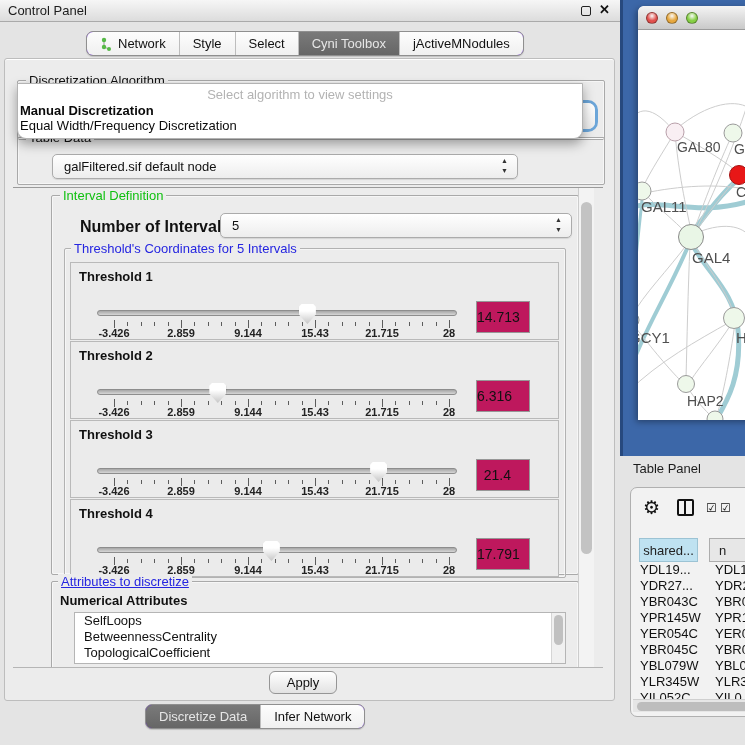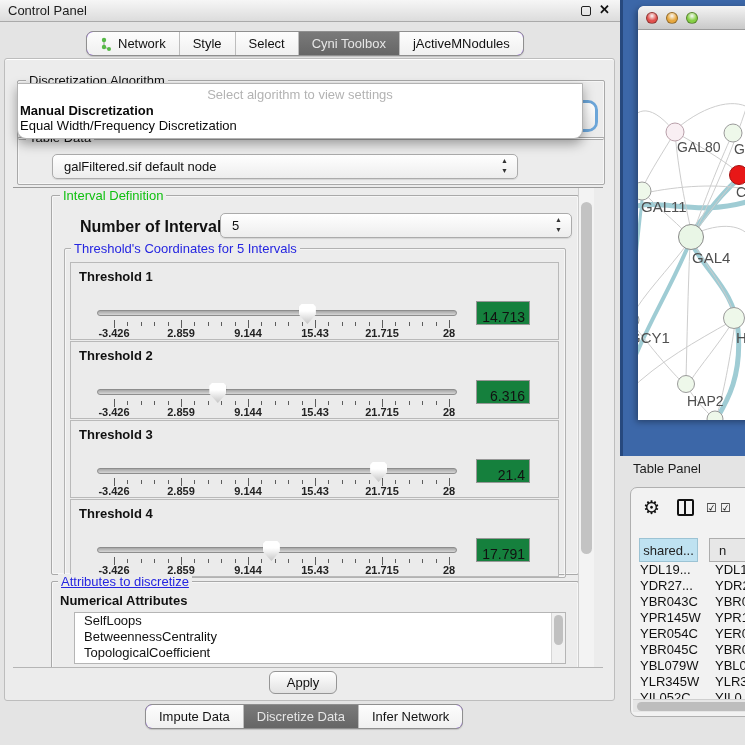--- a/index.html
+++ b/index.html
@@ -58,22 +58,22 @@
   .tpanel{position:absolute;left:5px;width:489px;height:78px;border:1px solid #b9b9b9;background:#ebebeb;}
   .tpanel .tlabel{position:absolute;left:8px;top:6px;font-size:13px;font-weight:bold;color:#111;}
   .track{position:absolute;left:26px;top:47px;width:360px;height:6px;border-radius:4px;
     background:linear-gradient(#a6a6a6,#d6d6d6);border:1px solid #8d8d8d;}
   .thumb{position:absolute;top:41px;width:17px;height:20px;z-index:2;
     background:linear-gradient(#ffffff 35%,#c6c6c6);
     clip-path:polygon(15% 0,85% 0,100% 14%,100% 52%,50% 100%,0 52%,0 14%);
     filter:drop-shadow(0 1px 1px rgba(0,0,0,.45));}
   .tick{position:absolute;width:1px;background:#5c5c5c;}
   .ticklab{position:absolute;top:64px;font-size:11px;font-weight:bold;color:#222;transform:translateX(-50%);white-space:nowrap;}
-  .valbox{position:absolute;left:405px;top:38px;width:54px;height:24px;background:#15803d;border:1px solid #979797;
-    font-size:14px;color:#111;text-align:right;line-height:30px;padding-right:4px;}
+  .valbox{position:absolute;left:405px;top:38px;width:54px;height:32px;background:#be185d;border:1px solid #979797;
+    font-size:14px;color:#111;text-align:right;line-height:30px;padding-right:18px;}
 
   
   .attrlist{position:absolute;left:22px;top:30px;width:492px;height:52px;background:#fff;border:1px solid #b5b5b5;overflow:hidden;}
   .attrlist .item{font-size:13px;color:#111;line-height:16px;padding-left:9px;white-space:nowrap;}
   .lsb{position:absolute;right:0;top:0;width:14px;height:100%;background:#f0f0f0;border-left:1px solid #d5d5d5;}
   .lsb .vthumb{position:absolute;left:2px;top:2px;width:9px;height:30px;background:#c0c0c0;border-radius:5px;}
 
   .apply-btn{position:absolute;left:264px;top:612px;width:68px;height:23px;font-size:13px;color:#111;
     background:linear-gradient(#ffffff,#e2e2e2);border:1px solid #959595;border-radius:6px;text-align:center;line-height:21px;}
 
@@ -358,23 +358,20 @@
     </div>
 
     <div class="vsb">
         <div class="vthumb"></div>
       </div>
 
     <div class="apply-btn">Apply</div>
   </div>
 
   <nav class="seg" id="bottom-tabs" style="left:145px;top:704px;">
-      <div class="tab">
-        <span>Impute Data</span>
-      </div>
       <div class="tab sel">
         <span>Discretize Data</span>
       </div>
       <div class="tab">
         <span>Infer Network</span>
       </div>
     </nav>
 
   <div class="desktop-blue"></div>
   <div class="desktop-edge"></div>

